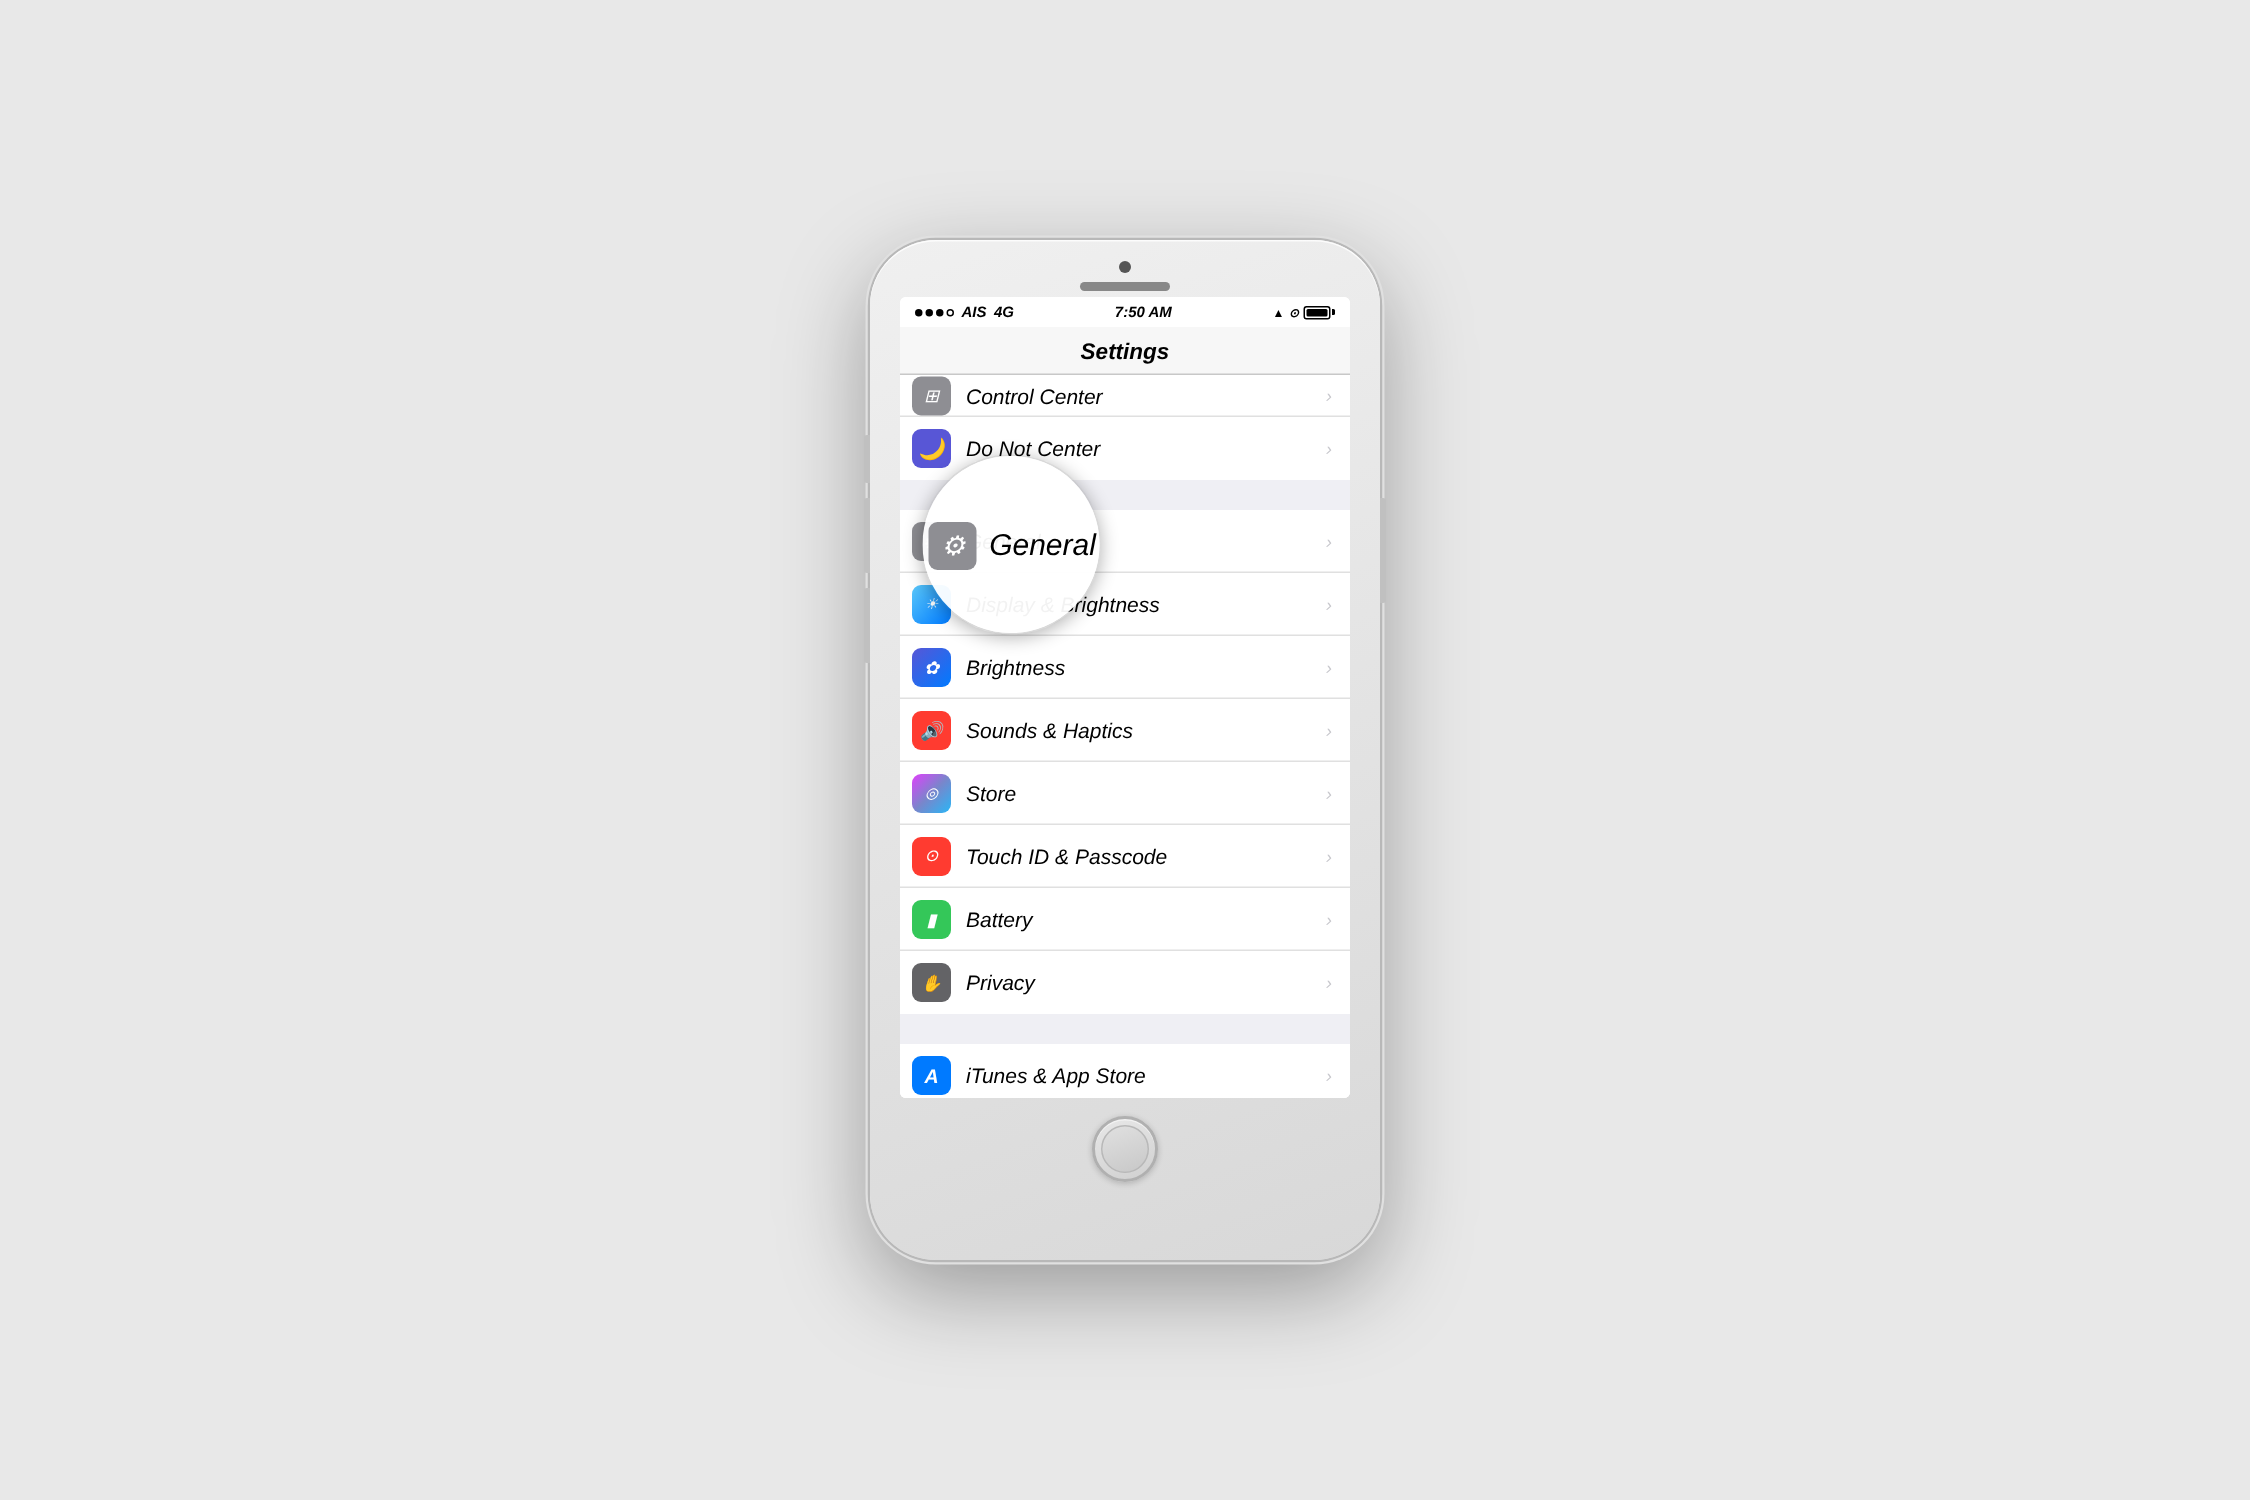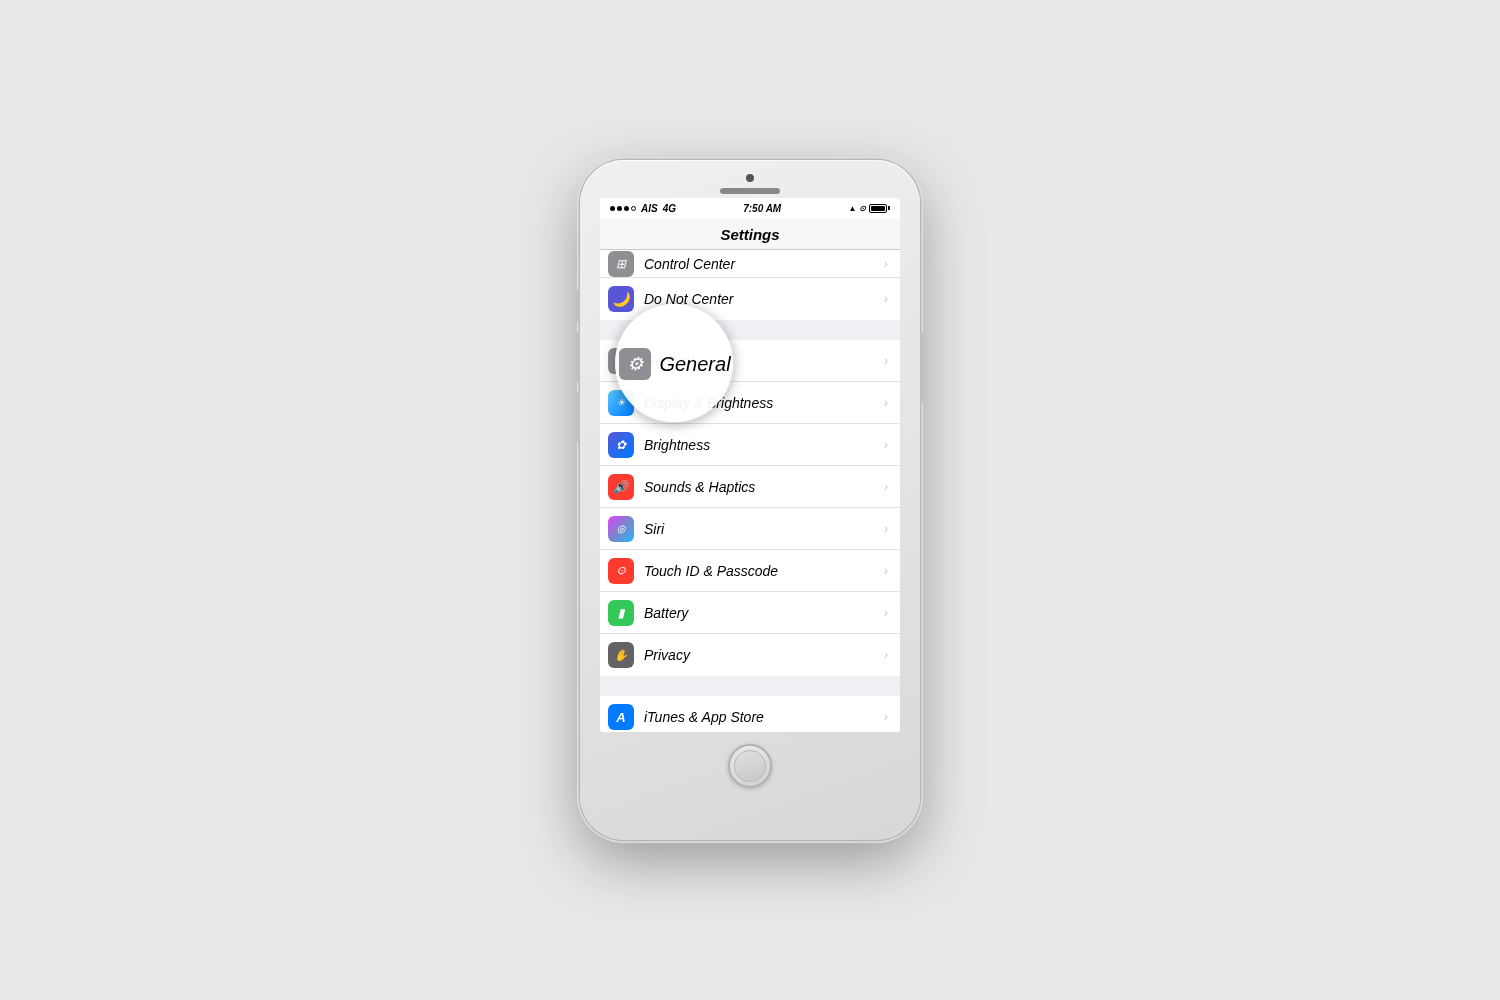--- a/index.html
+++ b/index.html
@@ -405,21 +405,21 @@
             <span style="color:white; font-size:12px;">🔊</span>
           </div>
           <span class="row-label">Sounds &amp; Haptics</span>
           <span class="row-chevron">›</span>
         </div>
 
         <div class="settings-row">
           <div class="row-icon" style="background: linear-gradient(135deg, #e040fb, #7986cb, #29b6f6); display:flex; align-items:center; justify-content:center;">
             <span style="color:white; font-size:10px;">◎</span>
           </div>
-          <span class="row-label">Siri</span>
+          <span class="row-label">Store</span>
           <span class="row-chevron">›</span>
         </div>
 
         <div class="settings-row">
           <div class="row-icon" style="background:#ff3b30; display:flex; align-items:center; justify-content:center;">
             <span style="color:white; font-size:11px;">⊙</span>
           </div>
           <span class="row-label">Touch ID &amp; Passcode</span>
           <span class="row-chevron">›</span>
         </div>

